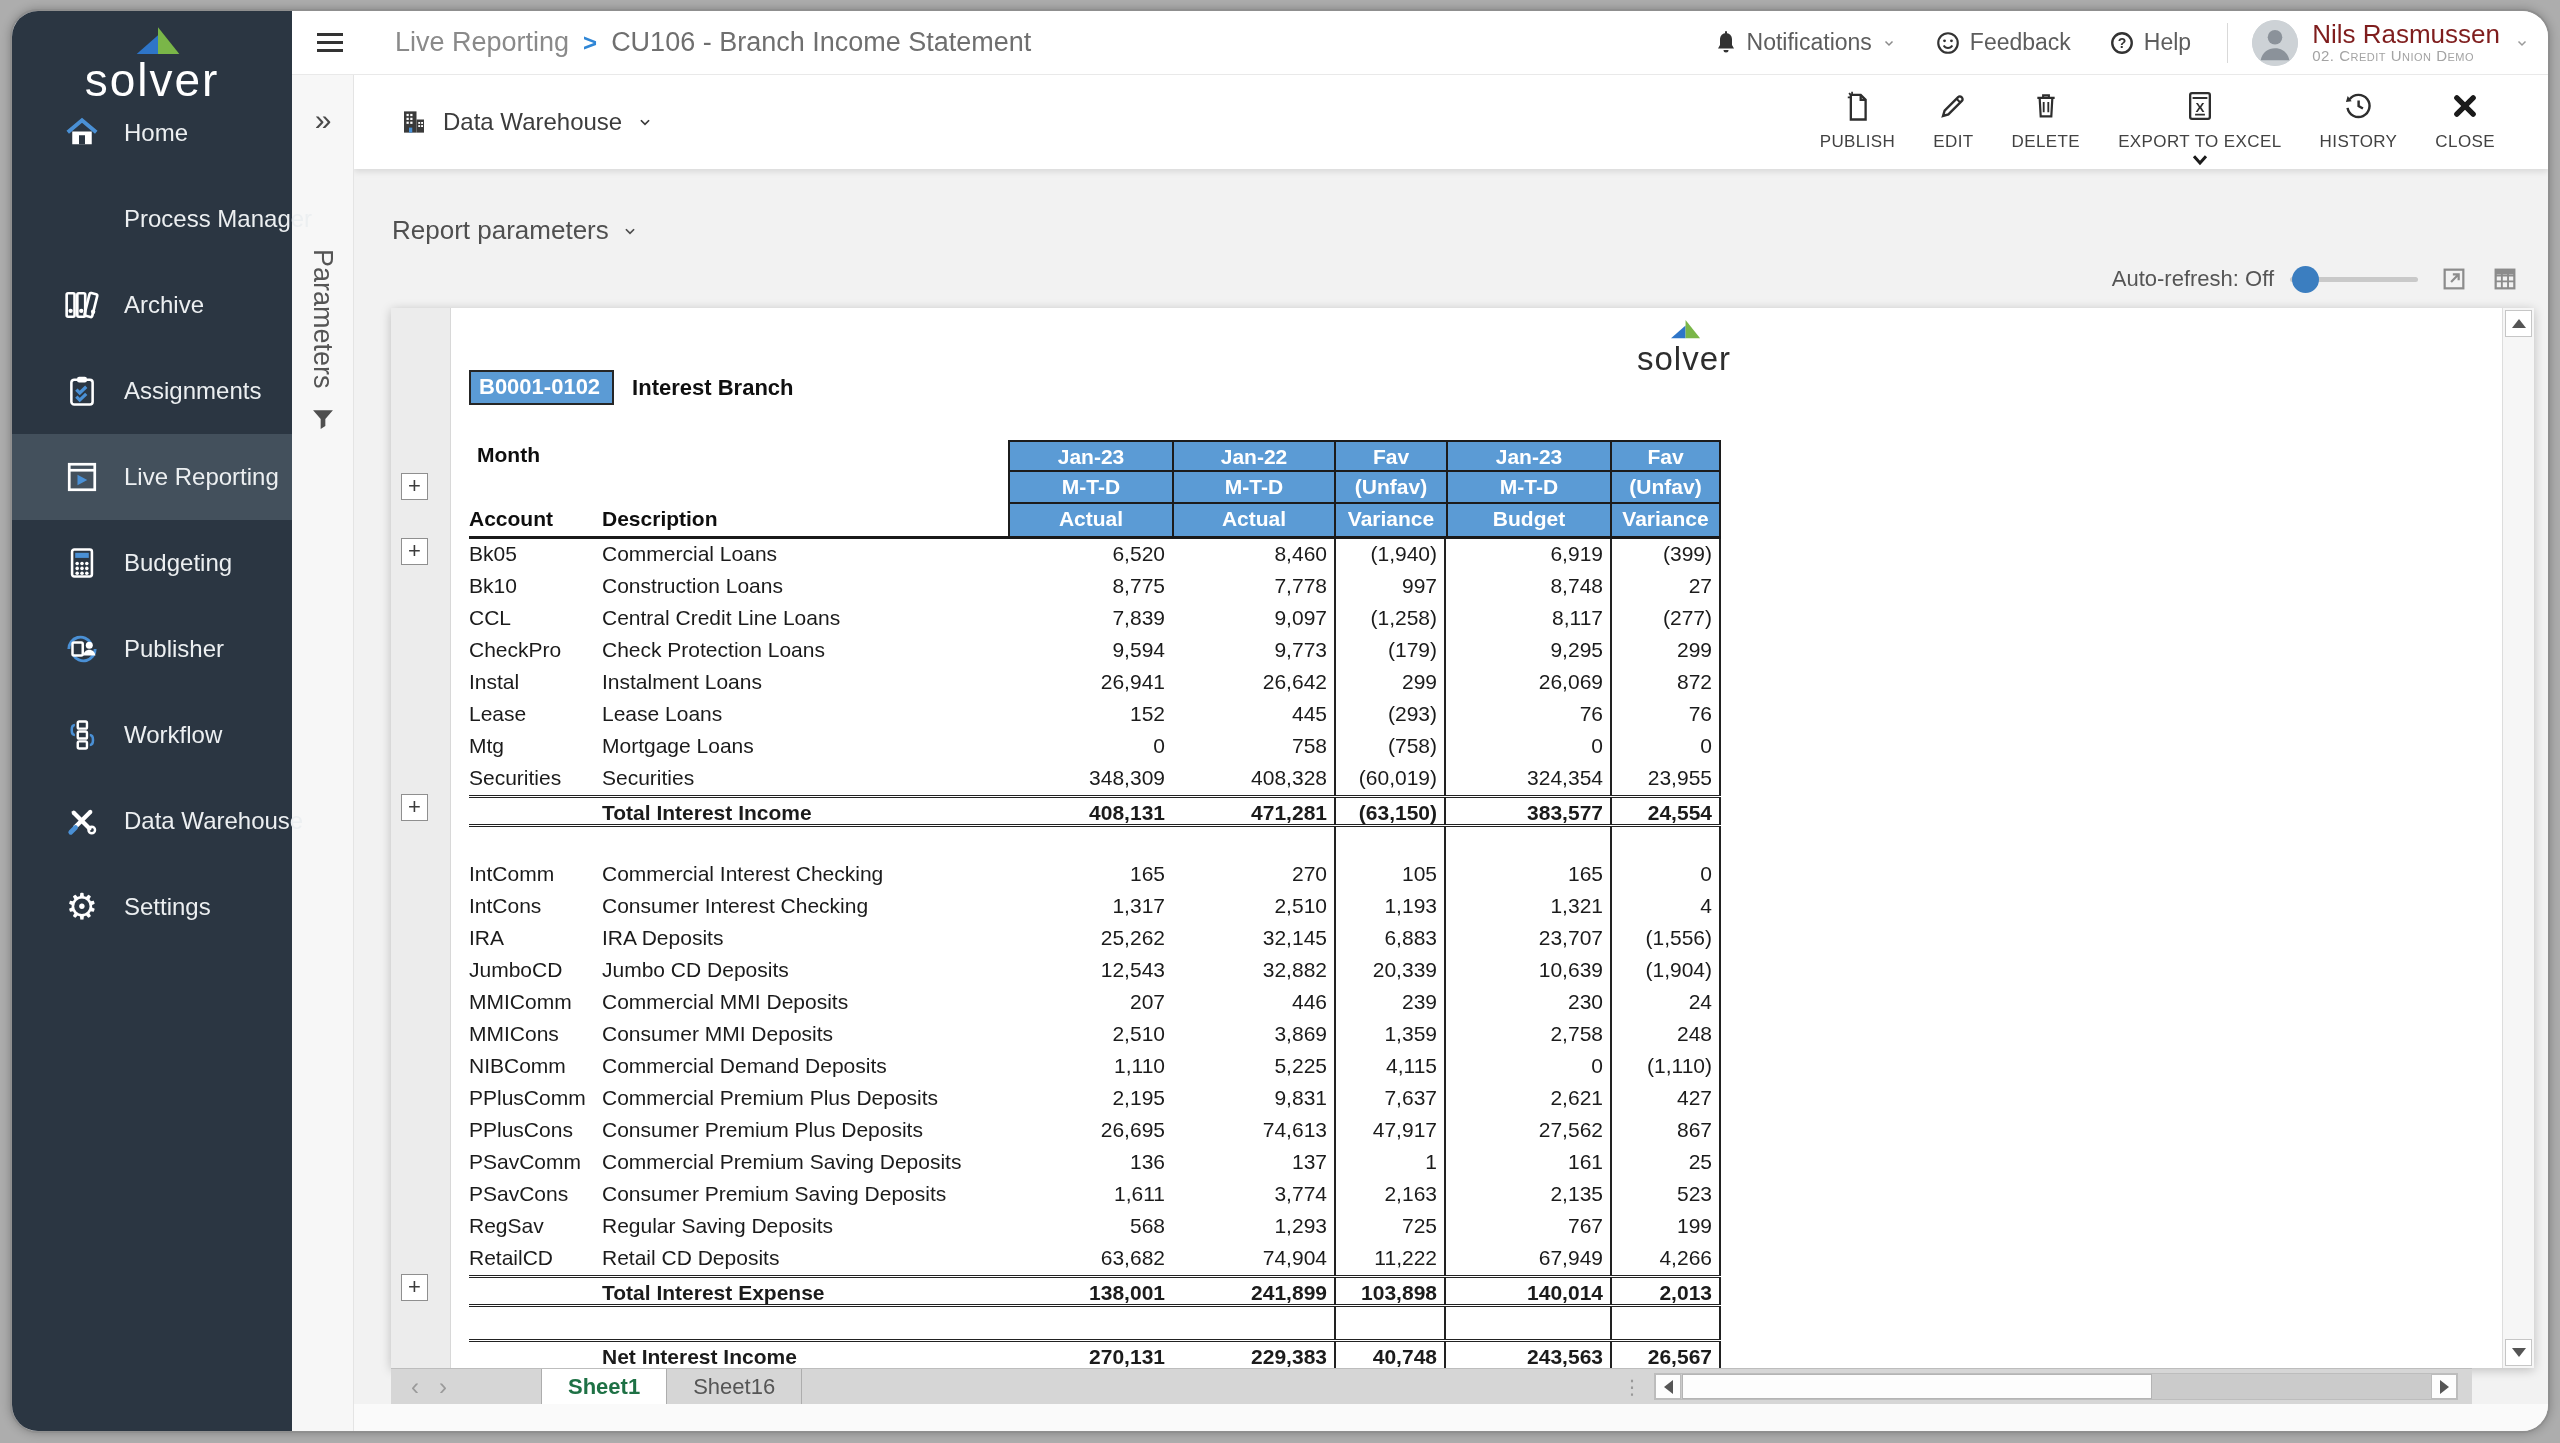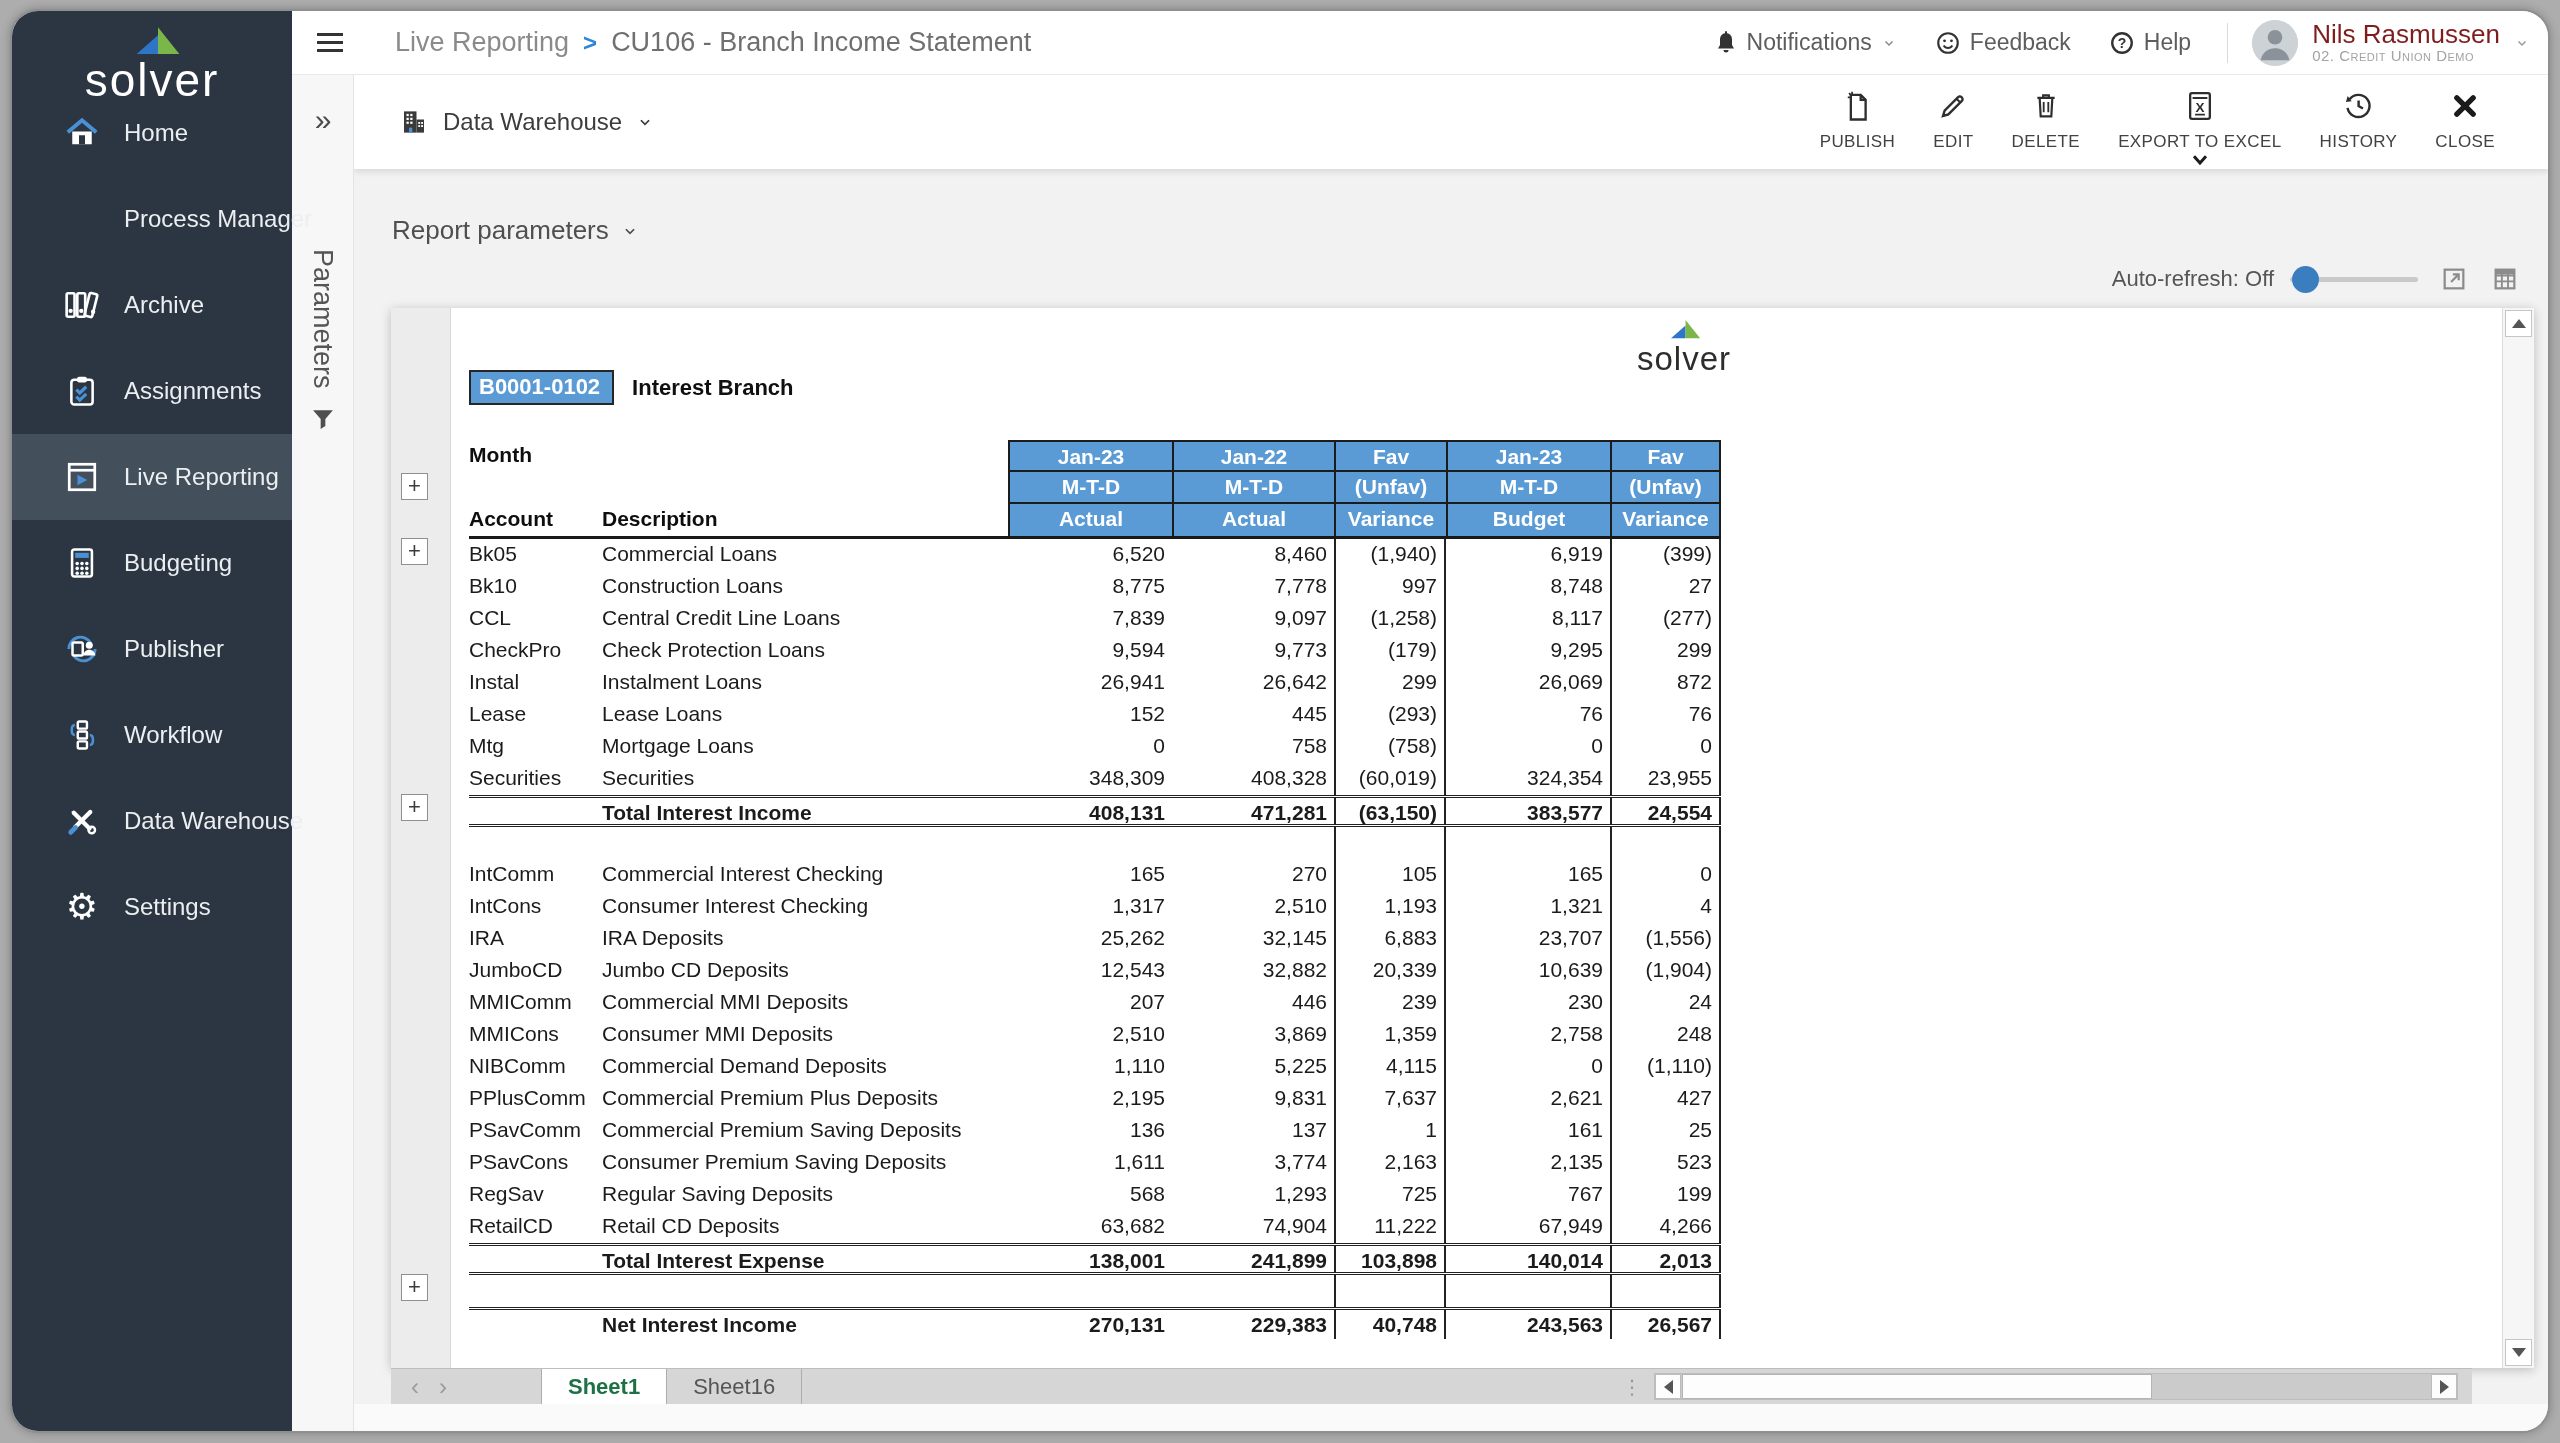--- a/index.html
+++ b/index.html
@@ -482,21 +482,21 @@
       <svg width="44" height="20" style="margin:0 auto 0 40px" viewBox="0 0 24 11">
         <polygon points="1,10 9,3 9,10" fill="#2e75c8"></polygon>
         <polygon points="9,10 9,0 17,10" fill="#7ab648"></polygon>
       </svg>
       <div class="word">solver</div>
     </div>
 
     <div id="report-table">
           <div class="" id="thead">
             <div class="t-row hr1">
-              <div class="h-plain" style="grid-column: 1 / 3;">Month</div>
+              <div class="h-plain" style="grid-column: 1 / 3; margin-left: 8px;">Month</div>
               <div class="h-blue">Jan-23</div>
               <div class="h-blue">Jan-22</div>
               <div class="h-blue">Fav</div>
               <div class="h-blue">Jan-23</div>
               <div class="h-blue last">Fav</div>
             </div>
             <div class="t-row hr2">
               <div class="" style="grid-column: 1 / 3;"></div>
               <div class="h-blue">M-T-D</div>
               <div class="h-blue">M-T-D</div>
@@ -670,20 +670,29 @@
           <div class="t-row ">
             <div class="">PPlusComm</div>
             <div class="">Commercial Premium Plus Deposits</div>
             <div class="c-num">2,195</div>
             <div class="c-num">9,831</div>
             <div class="c-num c-var">7,637</div>
             <div class="c-num">2,621</div>
             <div class="c-num c-var">427</div>
           </div>
           <div class="t-row ">
+            <div class="">PPlusCons</div>
+            <div class="">Consumer Premium Plus Deposits</div>
+            <div class="c-num">26,695</div>
+            <div class="c-num">74,613</div>
+            <div class="c-num c-var">47,917</div>
+            <div class="c-num">27,562</div>
+            <div class="c-num c-var">867</div>
+          </div>
+          <div class="t-row ">
             <div class="">PSavComm</div>
             <div class="">Commercial Premium Saving Deposits</div>
             <div class="c-num">136</div>
             <div class="c-num">137</div>
             <div class="c-num c-var">1</div>
             <div class="c-num">161</div>
             <div class="c-num c-var">25</div>
           </div>
           <div class="t-row ">
             <div class="">PSavCons</div>

